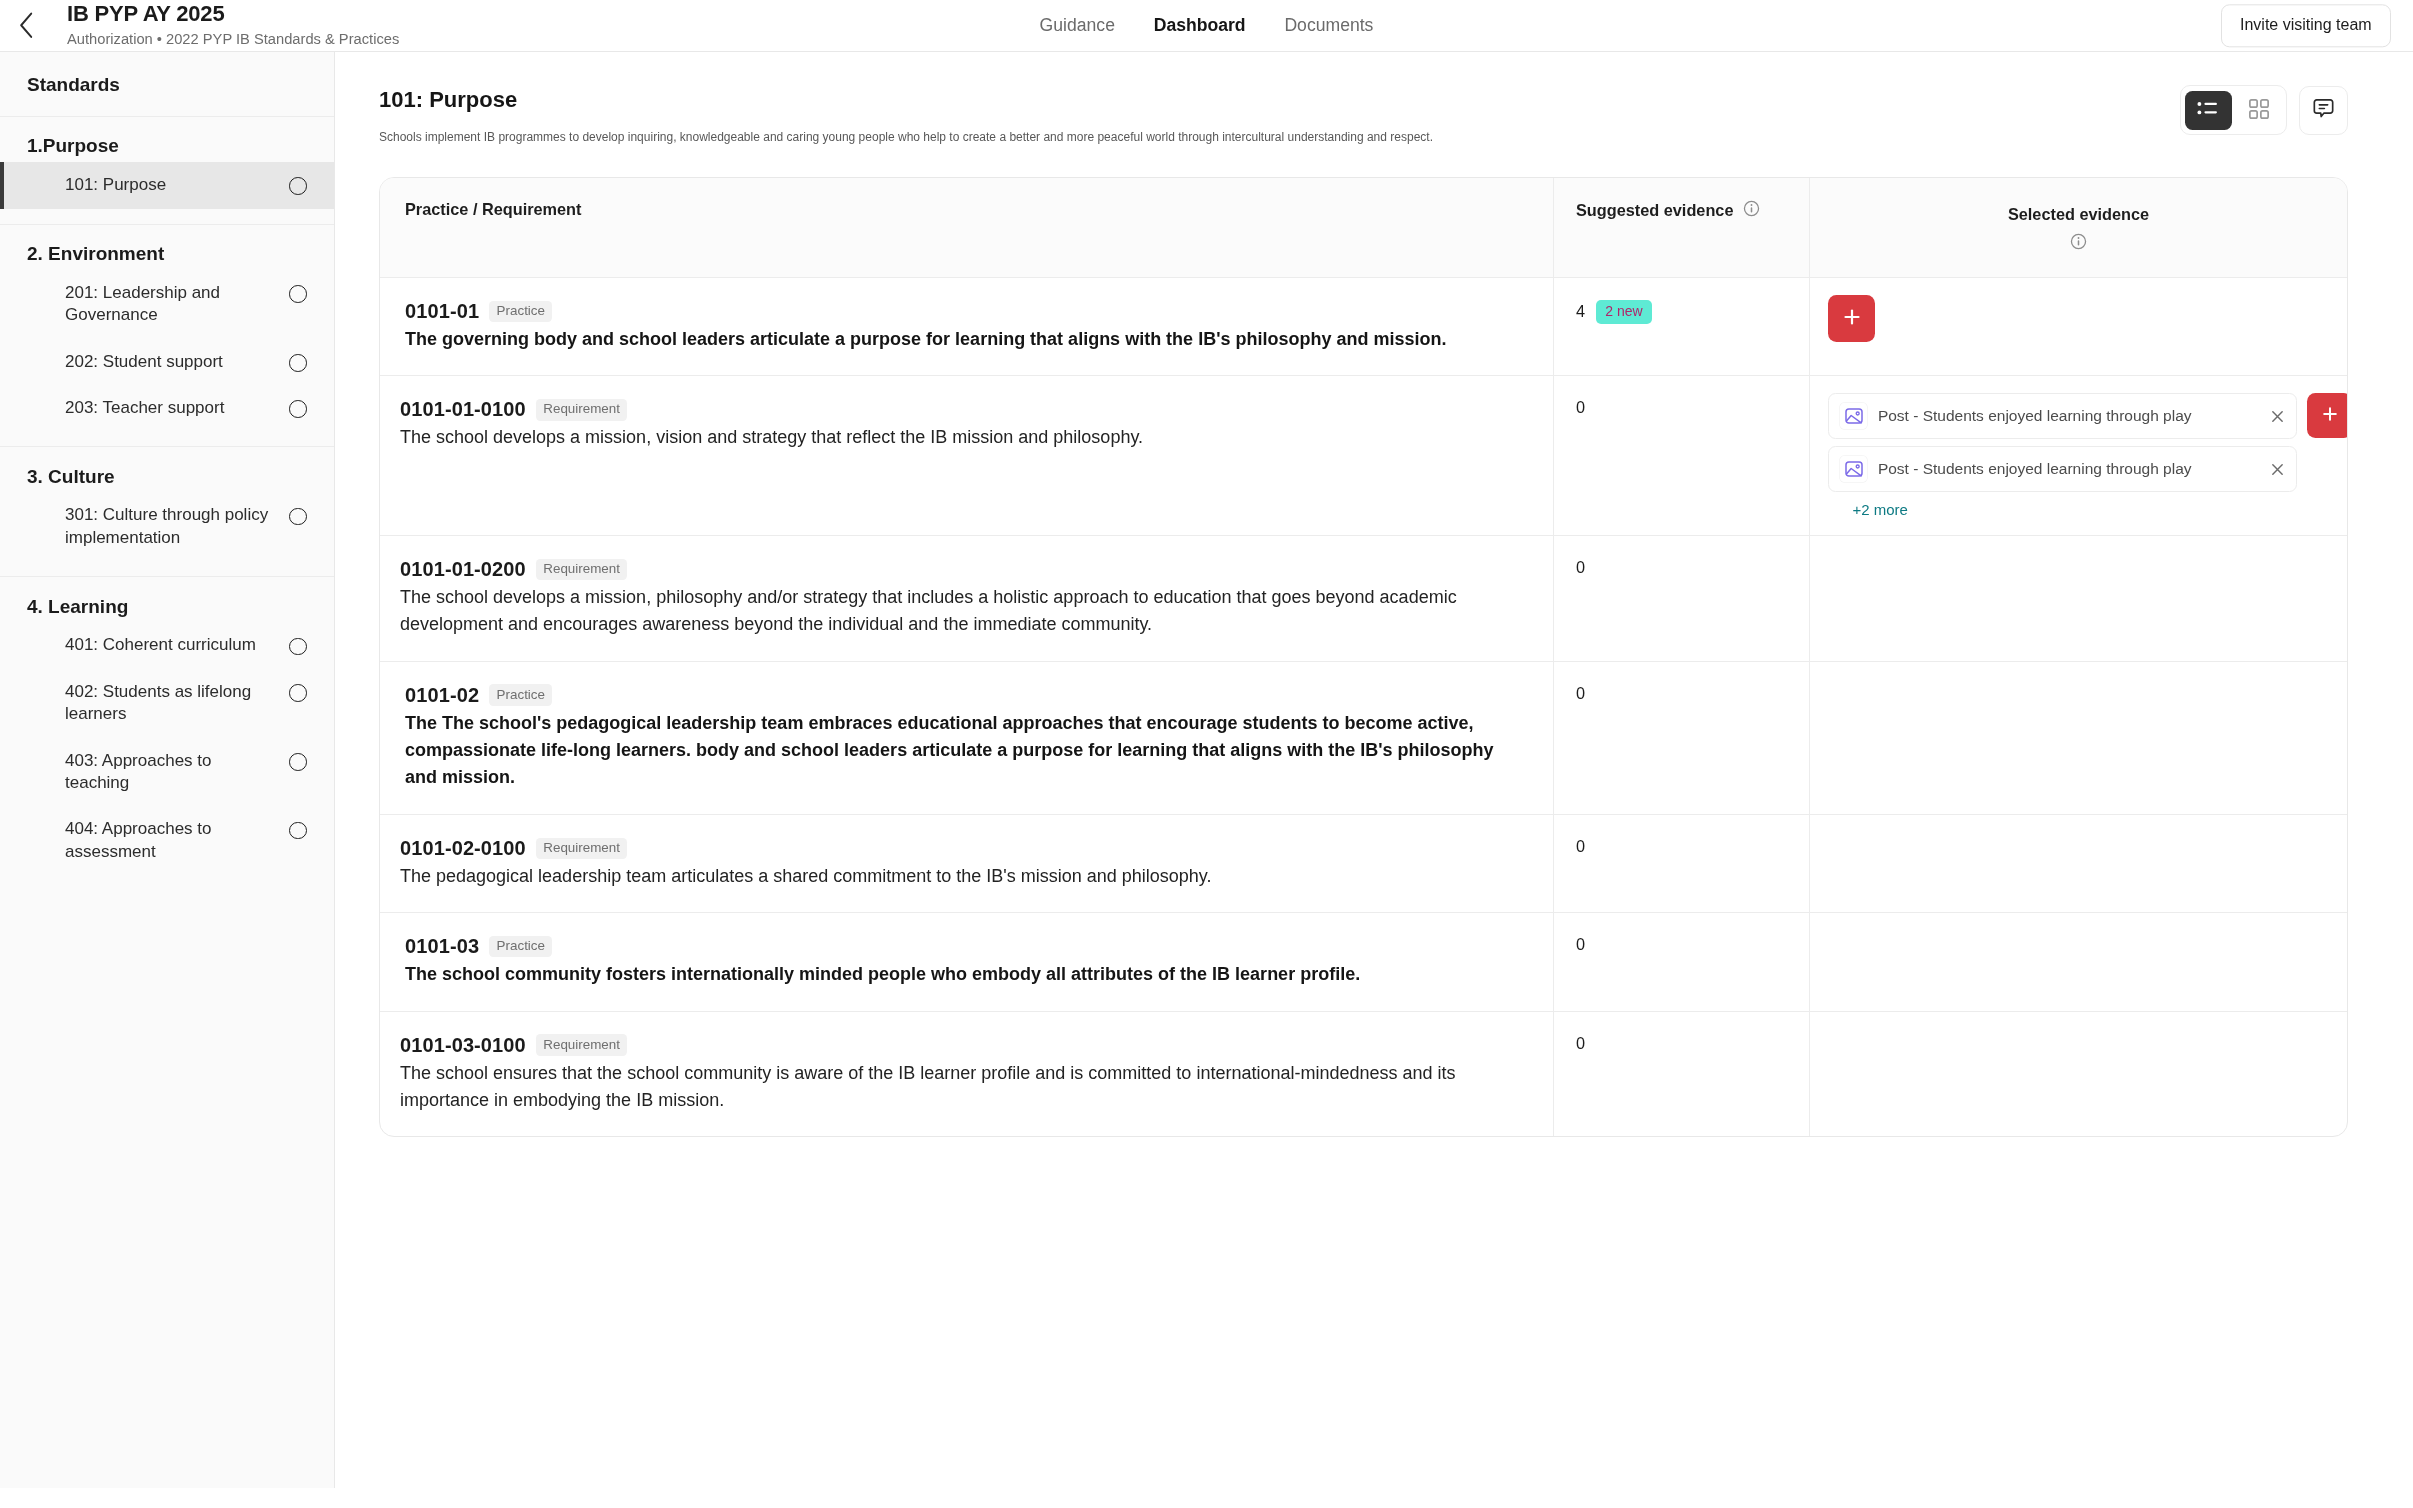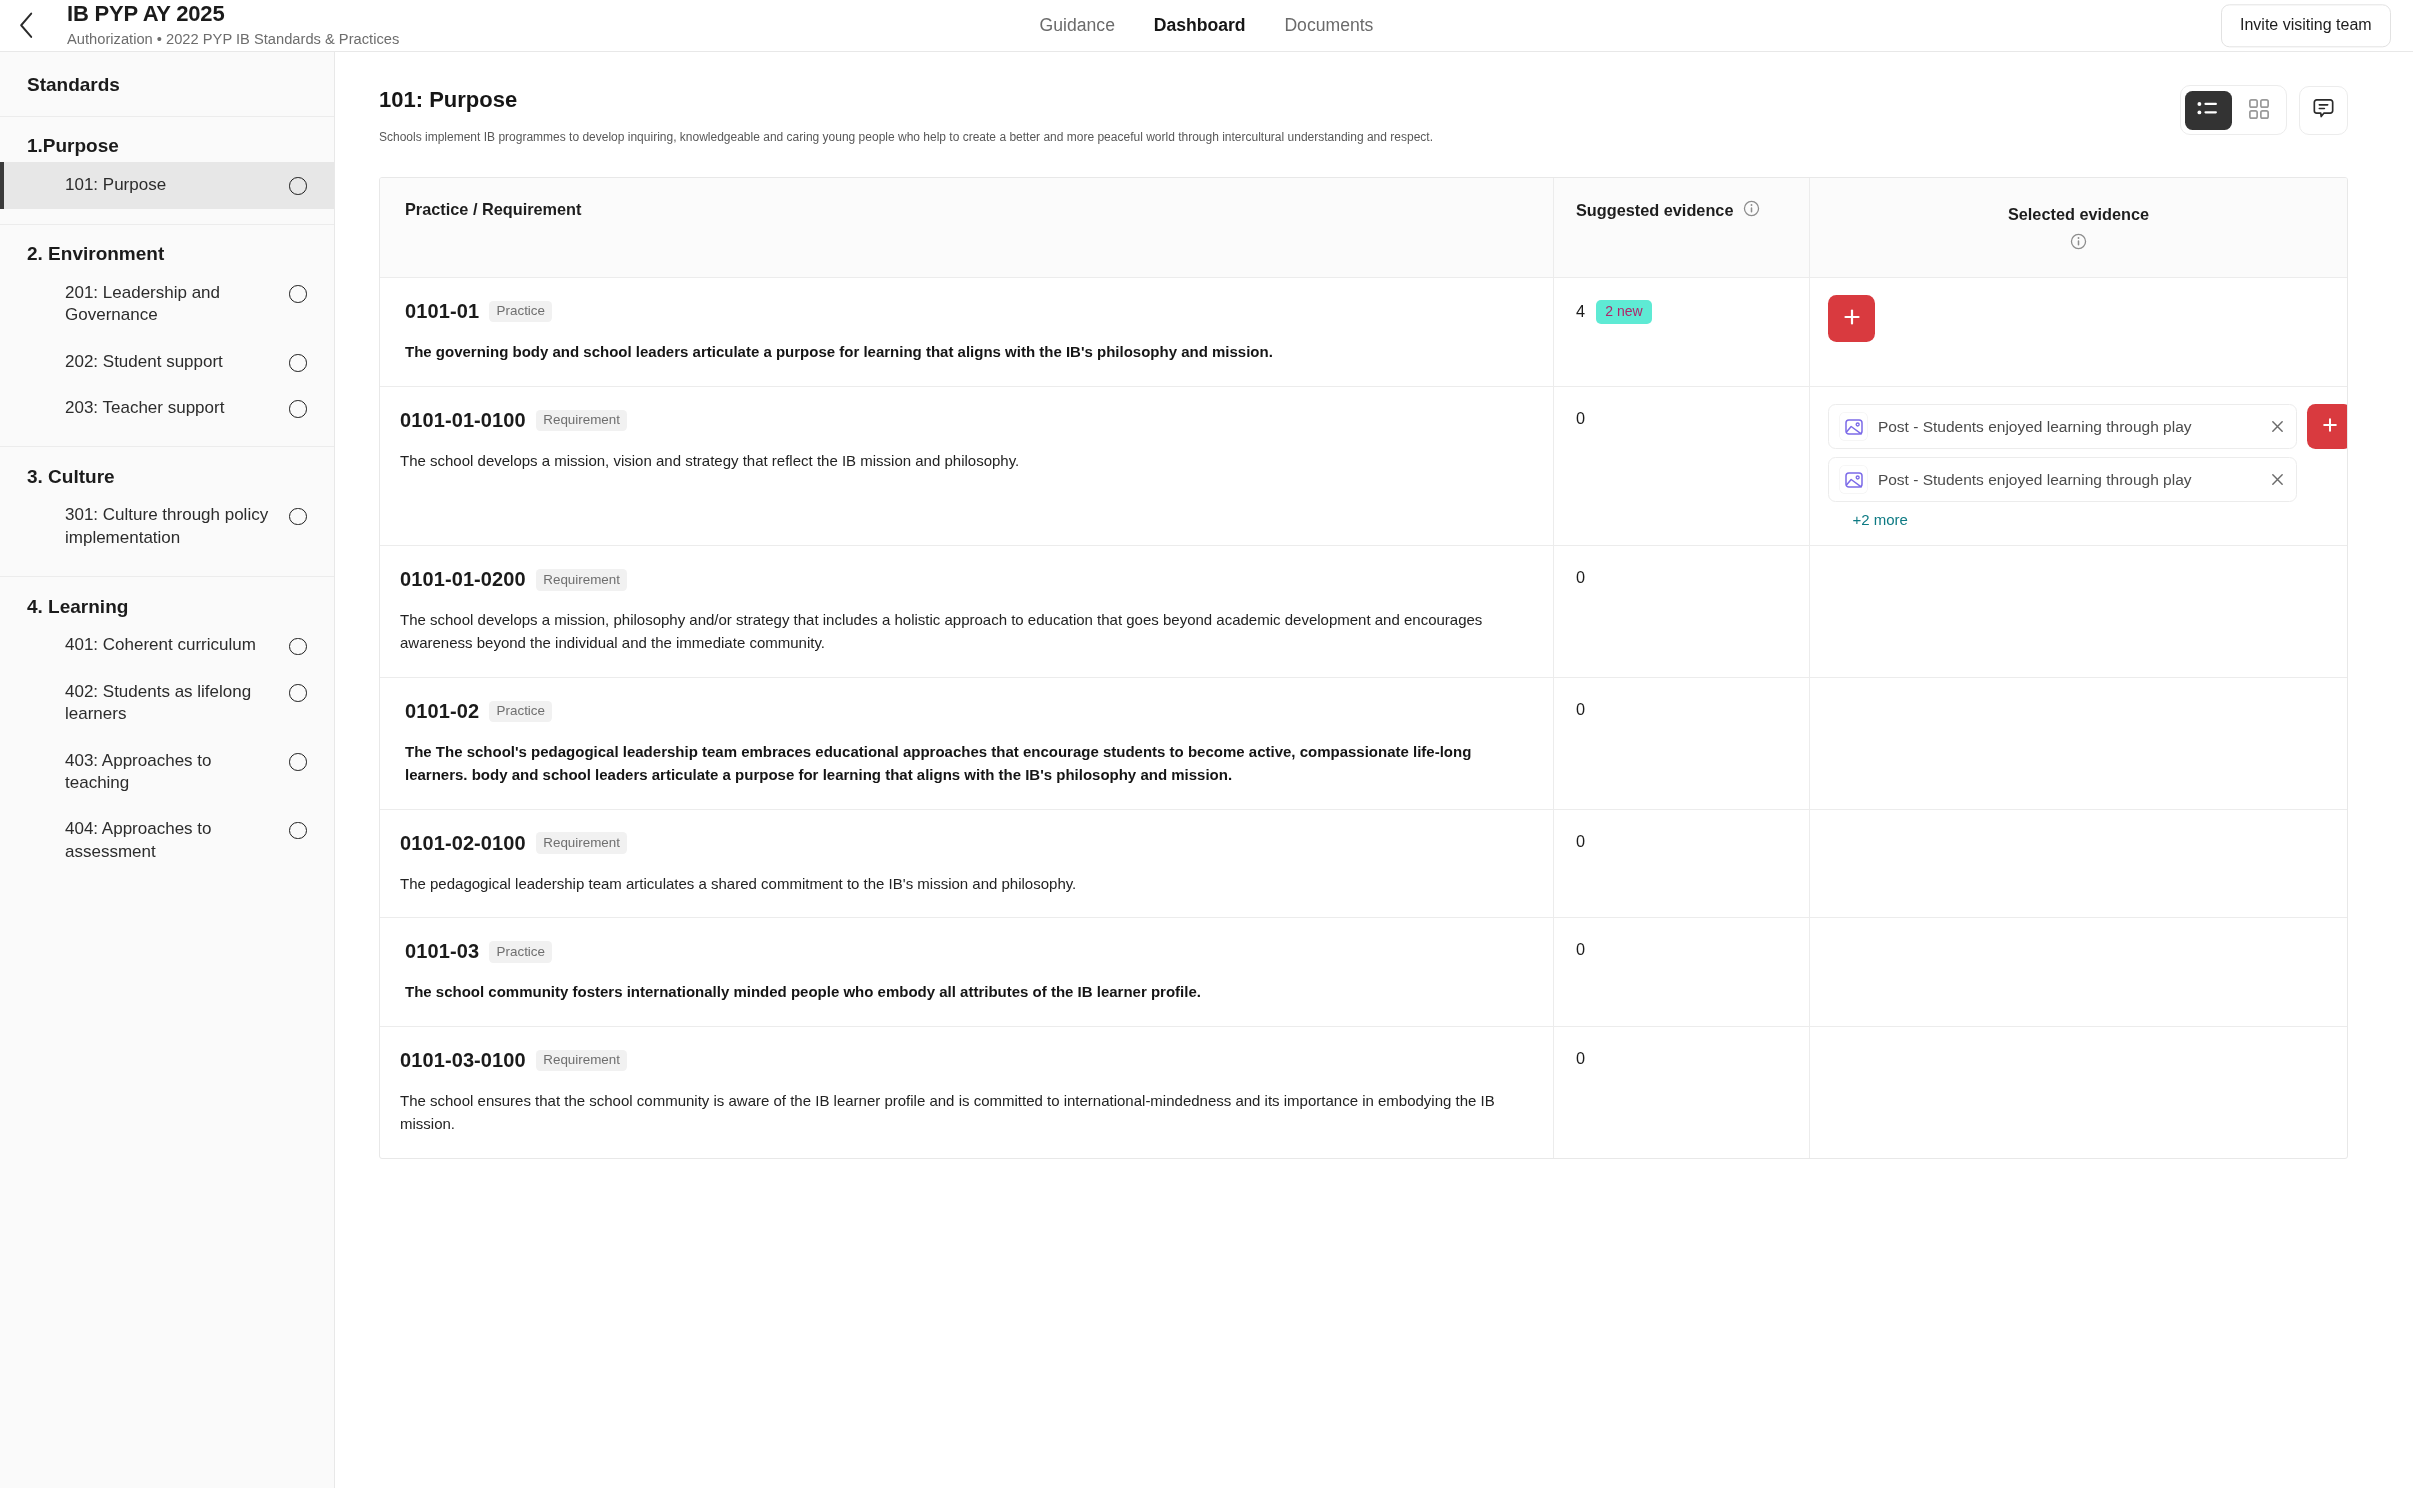--- a/index.html
+++ b/index.html
@@ -125,21 +125,21 @@
   .icon-btn {
     width: 49px; height: 49px; border-radius: 10px;
     border: 0.8px solid #ececec; background: #fff;
     display: flex; align-items: center; justify-content: center;
     cursor: pointer;
   }
 
   
   .table {
     margin-top: 30px;
-    border: 0.8px solid #e8e8e8; border-radius: 3px;
+    border: 0.8px solid #e8e8e8; border-radius: 15px;
     overflow: hidden; background: #fff;
     max-width: 1991px;
   }
   .trow { display: flex; border-bottom: 0.8px solid #ececec; }
   .trow:last-child { border-bottom: none; }
   .thead { background: #fbfbfb; }
   .c1 { flex: 0 0 1173px; padding: 22px 25px; }
   .c2 { flex: 0 0 256px; padding: 22px 22px; border-left: 0.8px solid #ececec; }
   .c3 { flex: 1 1 auto; padding: 17px 18.4px; border-left: 0.8px solid #ececec; }
   .thead .c1, .thead .c2, .thead .c3 { padding-top: 22.6px; padding-bottom: 22.6px; }
@@ -150,21 +150,21 @@
 
   .code-line { display: flex; align-items: center; gap: 10px; }
   .code {
     font-size: 20px; font-weight: 700; color: #1b1b1b; letter-spacing: 0.1px;
   }
   .tag {
     font-size: 13.4px; color: #6f6f6f; background: #f1f1f1;
     border-radius: 4.2px; padding: 3.4px 7.5px; line-height: 1.1;
   }
   .ptext {
-    margin-top: 18px; font-size: 15px; line-height: 1.52; color: #232323;
+    margin-top: 3px; font-size: 18px; line-height: 1.52; color: #232323;
   }
   .ptext.bold { font-weight: 700; color: #151515; }
   .indent { padding-left: 20px; }
 
   .sugg { display: flex; align-items: center; gap: 11px; }
   .sugg-num { font-size: 16.3px; color: #1c1c1c; font-weight: 400; }
   .badge-new {
     background: #5eead4; color: #b0256a; font-size: 14px;
     border-radius: 5px; padding: 4.2px 9.2px; line-height: 1.1; white-space: nowrap;
   }

